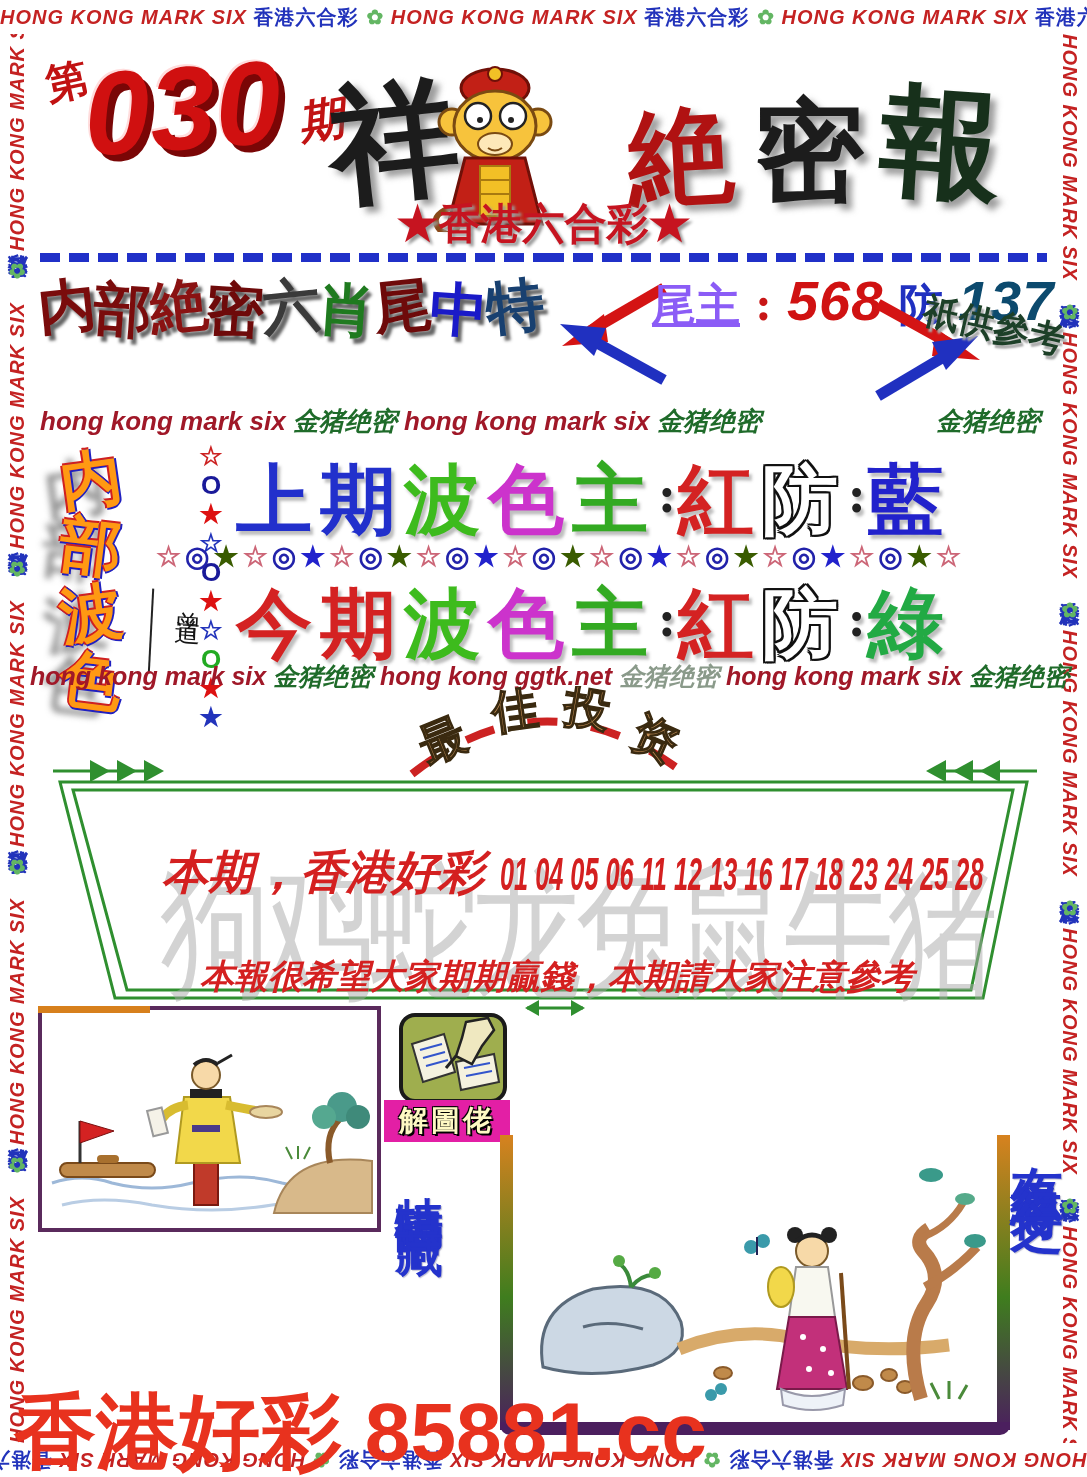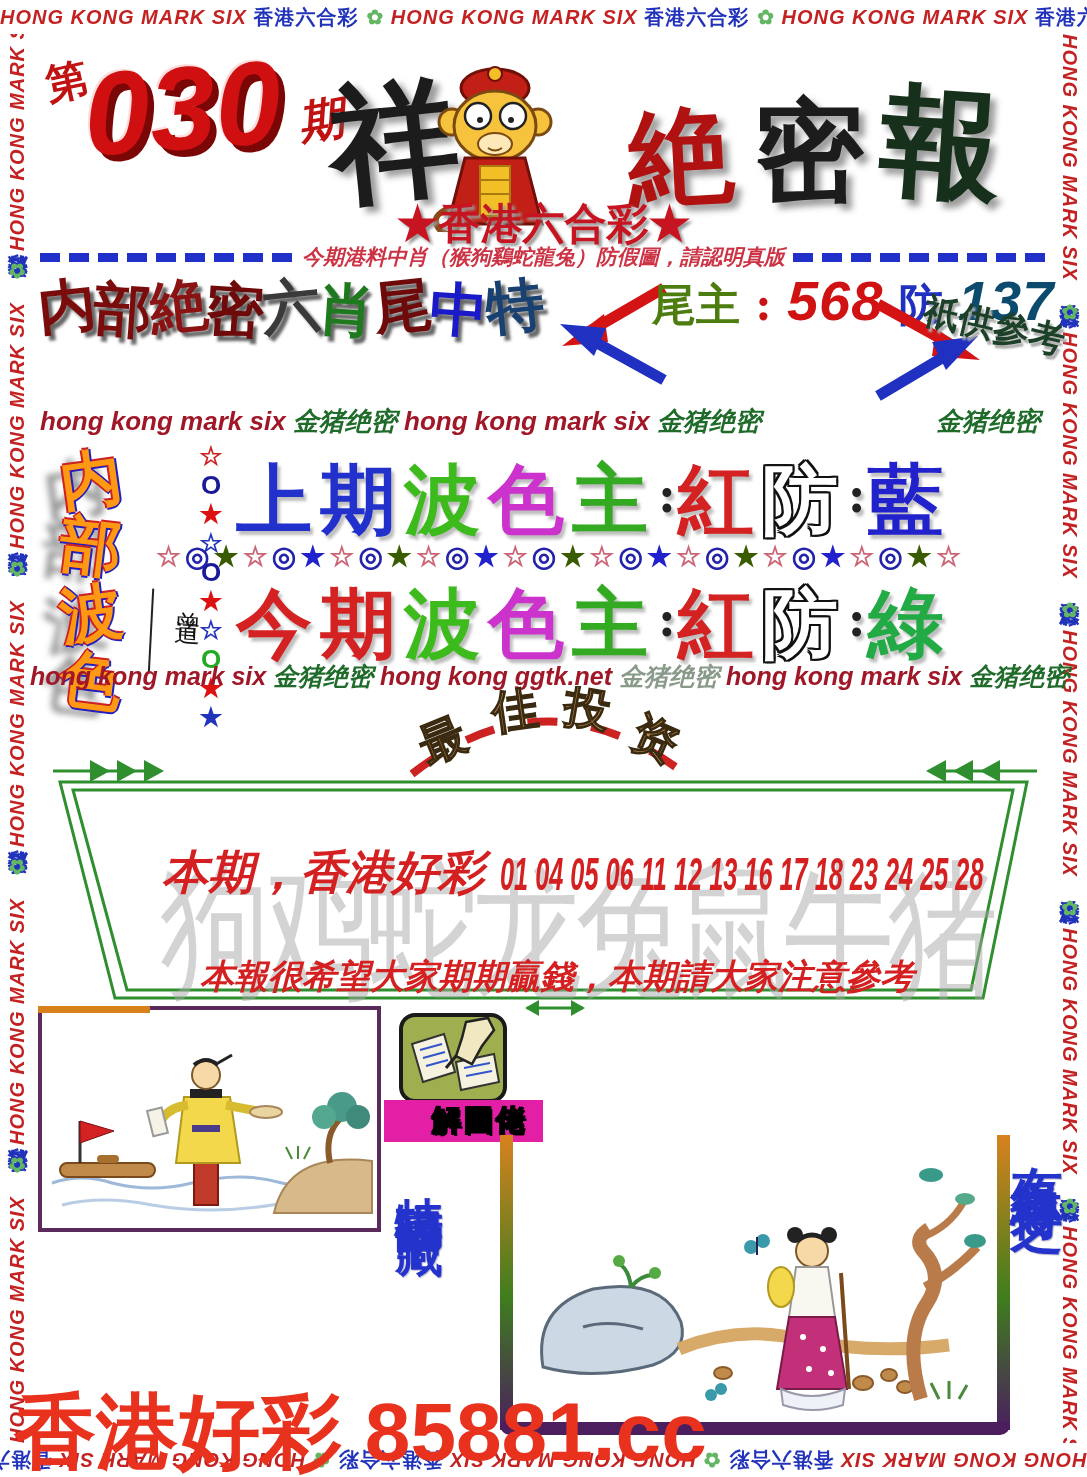--- a/index.html
+++ b/index.html
@@ -92,22 +92,22 @@
   #recommend-line-2{left:162px;top:902px;}
   #recommend-numbers-2{display:inline-block;font:bold italic 50px "Liberation Sans",sans-serif;
                        transform:scaleX(.85);transform-origin:0 50%;}
   #recommend-closing{left:200px;top:954px;font:bold italic 34px "DejaVu Serif",serif;}
 
   
   #left-picture-frame{left:38px;top:1006px;width:335px;height:218px;border:4px solid #5a2a5c;background:#fff;}
   #left-picture-frame::before{content:"";position:absolute;left:-4px;top:-4px;width:112px;height:7px;background:#d7801c;}
   #decoder-icon{left:398px;top:1012px;}
   #decoder-badge{left:384px;top:1100px;width:126px;height:42px;background:#e31fa5;display:flex;
-                 align-items:center;justify-content:center;font:bold 29px "DejaVu Serif",serif;color:#000000;
-                 text-shadow:2px 2px 0 #000,-1px -1px 0 #000,1px -1px 0 #000,-1px 1px 0 #000;letter-spacing:3px;padding-left:33px;}
+                 align-items:center;justify-content:center;font:bold 29px "DejaVu Serif",serif;color:#fef9c3;
+                 text-shadow:2px 2px 0 #000,-1px -1px 0 #000,1px -1px 0 #000,-1px 1px 0 #000;letter-spacing:3px;}
   #treasure-title{left:560px;top:1026px;white-space:nowrap;}
   #treasure-title span{display:inline-block;font:bold 88px "DejaVu Serif",serif;margin-right:58px;
                        text-shadow:-14px 4px 5px rgba(25,25,25,.8);}
   .vert-blue{writing-mode:vertical-rl;font:bold 48px "DejaVu Serif",serif;color:#2433cc;letter-spacing:8px;
              z-index:12;text-shadow:1px 1px 1px rgba(120,120,160,.5);}
   #special-code-vertical{left:388px;top:1158px;height:290px;}
   #fate-vertical{left:1002px;top:1125px;height:300px;font-size:52px;}
   #rp-left-bar{left:500px;top:1135px;width:13px;height:295px;
                background:linear-gradient(180deg,#d7821f,#3f7d1e 55%,#4b1f5e);}
   #rp-right-bar{left:997px;top:1135px;width:13px;height:295px;
@@ -147,34 +147,33 @@
     <rect x="60" y="104" width="30" height="50" fill="#f2c026" stroke="#a87a10" stroke-width="2"></rect>
     <line x1="60" y1="118" x2="90" y2="118" stroke="#a87a10" stroke-width="2"></line>
     <line x1="60" y1="132" x2="90" y2="132" stroke="#a87a10" stroke-width="2"></line>
     <path d="M30,146 q-22,8 -10,22 q12,10 18,-4" stroke="#8a4a1a" stroke-width="6" fill="none"></path>
   </svg>
 
   <div class="abs" id="masthead-subtitle">★香港六合彩★</div>
 
   <div class="abs" id="notice-row">
     <div class="dash"></div>
-    <div id="notice-text">今期港料中肖（猴狗鷄蛇龍兔）防假圖，請認明真版</div>
     <div class="dash"></div>
   </div>
 
   <div class="abs" id="six-xiao-text"><span style="color: rgb(122, 12, 12);">内</span><span style="color: rgb(122, 12, 12);">部</span><span style="color: rgb(138, 18, 18);">絶</span><span style="color: rgb(110, 10, 10);">密</span><span style="color: rgb(58, 58, 58);">六</span><span style="color: rgb(31, 122, 31);">肖</span><span style="color: rgb(110, 10, 10);">尾</span><span style="color: rgb(26, 26, 200);">中</span><span style="color: rgb(24, 64, 112);">特</span></div>
 
   <svg class="abs" style="left:552px;top:276px" width="120" height="115" viewBox="0 0 120 115">
     <line x1="112" y1="12" x2="38" y2="55" stroke="#d41414" stroke-width="11"></line>
     <polygon points="10,70 52,38 56,66" fill="#d41414"></polygon>
     <line x1="112" y1="104" x2="36" y2="62" stroke="#2030c0" stroke-width="11"></line>
     <polygon points="8,48 54,52 42,80" fill="#2030c0"></polygon>
   </svg>
 
-  <div class="abs" id="tail-main-text"><span class="scr" style="color: #4d7c0f;">尾主</span><span class="scr" style="color: rgb(200, 22, 22);"> : </span><span class="num" style="color: rgb(208, 18, 18);">568</span><span class="scr" style="color: rgb(32, 48, 192);"> 防 </span><span class="num" style="color: #0c4a6e;">137</span></div>
+  <div class="abs" id="tail-main-text"><span class="scr" style="color: #8b5cf6; text-decoration: underline;">尾主</span><span class="scr" style="color: rgb(200, 22, 22);"> : </span><span class="num" style="color: rgb(208, 18, 18);">568</span><span class="scr" style="color: rgb(32, 48, 192);"> 防 </span><span class="num" style="color: #0c4a6e;">137</span></div>
 
   <svg class="abs" style="left:872px;top:290px" width="115" height="115" viewBox="0 0 115 115">
     <line x1="6" y1="14" x2="82" y2="56" stroke="#d41414" stroke-width="11"></line>
     <polygon points="108,70 64,38 60,66" fill="#d41414"></polygon>
     <line x1="6" y1="106" x2="80" y2="62" stroke="#2030c0" stroke-width="11"></line>
     <polygon points="106,46 60,52 74,80" fill="#2030c0"></polygon>
   </svg>
 
   <div class="abs" id="reference-note">祇供參考</div>
 

